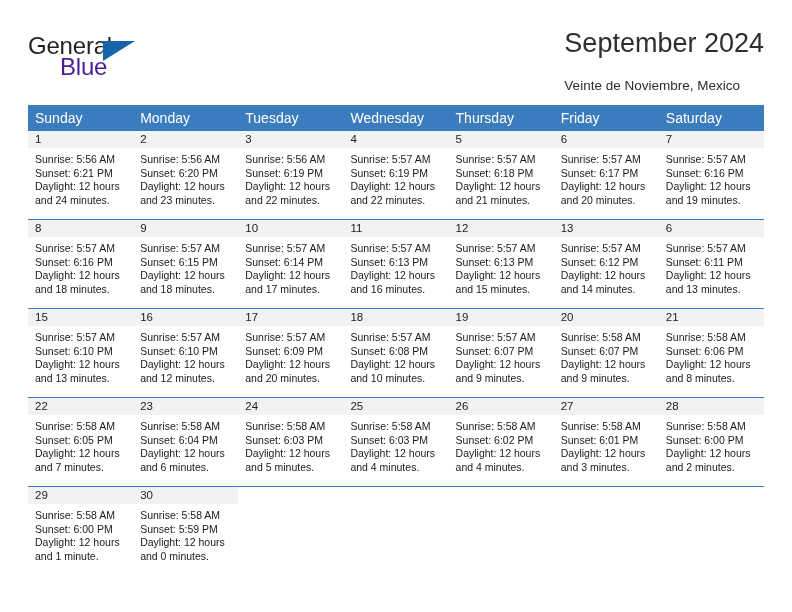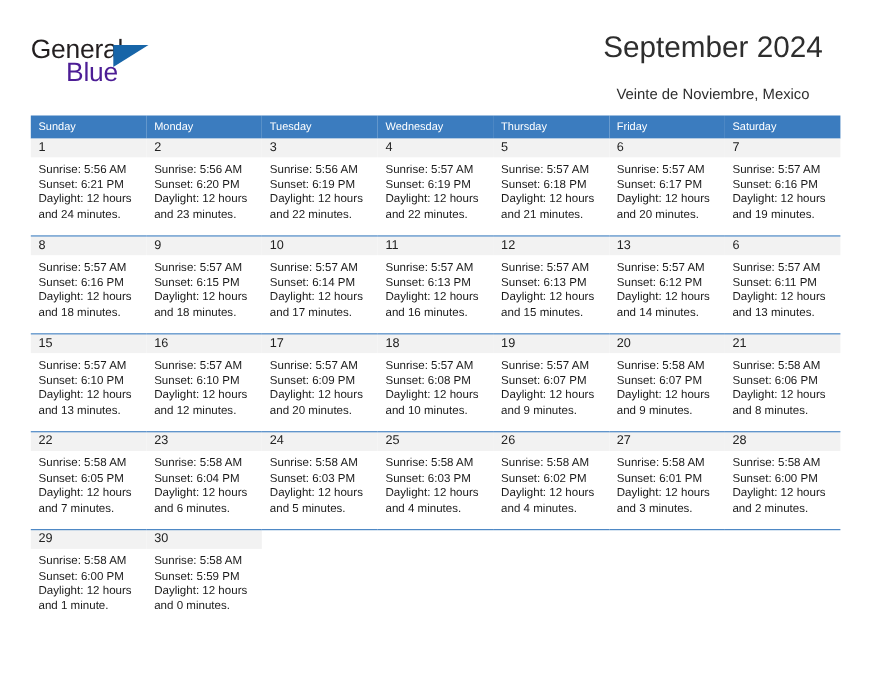--- a/index.html
+++ b/index.html
@@ -60,23 +60,23 @@
     left: 75px;
     top: 9px;
     width: 0;
     height: 0;
     border-top: 20px solid #1765a8;
     border-right: 32px solid transparent;
   }
 
   .title-block {
     position: absolute;
-    right: 16px;
+    right: 0;
     top: 0;
-    text-align: center;
+    text-align: left;
   }
   .cal-title {
     font-size: 27px;
     color: #2e2e2e;
     font-weight: normal;
     line-height: 34px;
     white-space: nowrap;
   }
   .cal-subtitle {
     font-size: 13.5px;
@@ -91,21 +91,21 @@
     position: absolute;
     left: 28px;
     top: 105px;
     width: 736px;
     border-collapse: collapse;
     table-layout: fixed;
   }
   .calendar th {
     background: #3b7cbf;
     color: #ffffff;
-    font-size: 10px;
+    font-size: 14px;
     font-weight: normal;
     text-align: left;
     padding: 5px 0 5px 7px;
     height: 11px;
     border: none;
   }
   .calendar td {
     vertical-align: top;
     padding: 0;
     width: 105.14px;

